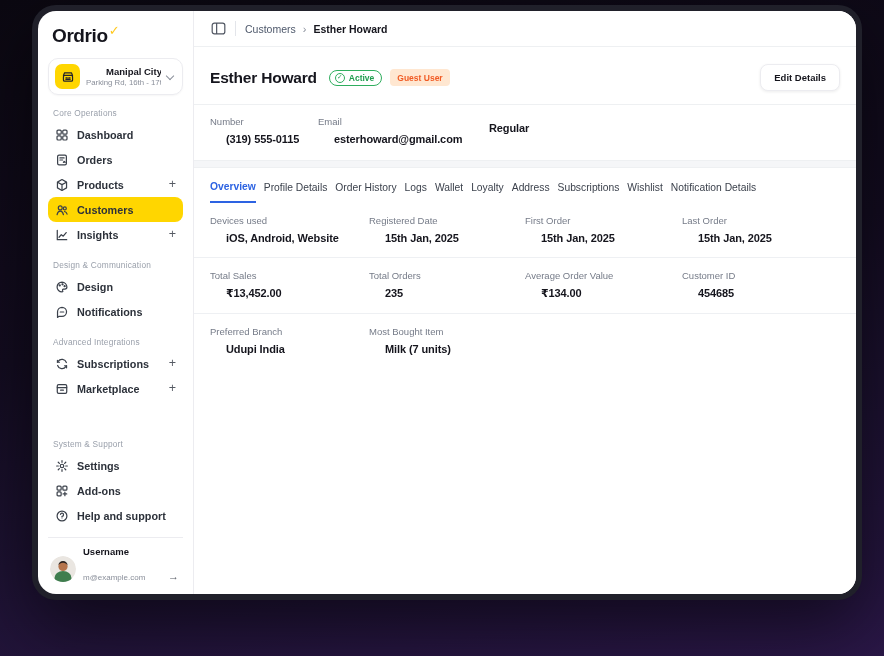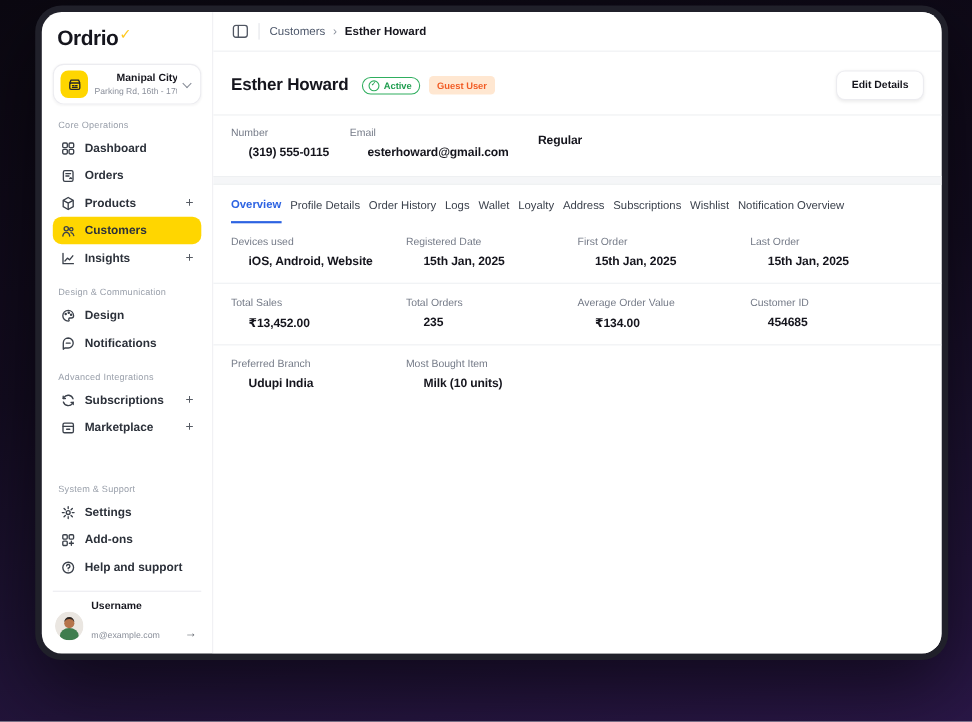--- a/index.html
+++ b/index.html
@@ -326,21 +326,21 @@
     <div class="tabs">
       <div class="tab active">Overview</div>
       <div class="tab">Profile Details</div>
       <div class="tab">Order History</div>
       <div class="tab">Logs</div>
       <div class="tab">Wallet</div>
       <div class="tab">Loyalty</div>
       <div class="tab">Address</div>
       <div class="tab">Subscriptions</div>
       <div class="tab">Wishlist</div>
-      <div class="tab">Notification Overview</div>
+      <div class="tab">Notification Details</div>
     </div>
 
     <div class="details">
       <div class="drow">
         <div>
           <div class="lbl">Devices used</div>
           <div class="val">iOS, Android, Website</div>
         </div>
         <div>
           <div class="lbl">Registered Date</div>
@@ -373,21 +373,21 @@
           <div class="val">454685</div>
         </div>
       </div>
       <div class="drow">
         <div>
           <div class="lbl">Preferred Branch</div>
           <div class="val">Udupi India</div>
         </div>
         <div>
           <div class="lbl">Most Bought Item</div>
-          <div class="val">Milk (10 units)</div>
+          <div class="val">Milk (7 units)</div>
         </div>
       </div>
     </div>
 
     <div class="filler"></div>
   </div>
 
 </div>
 </div>
 

